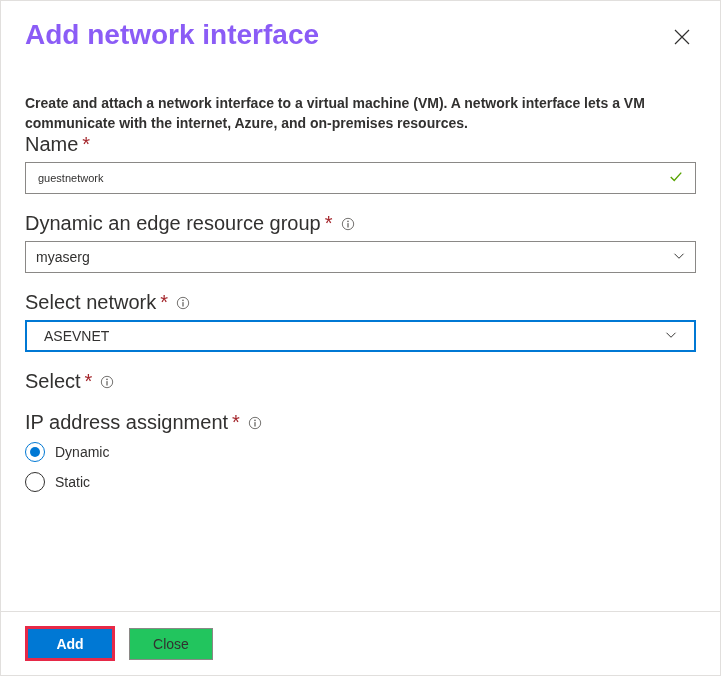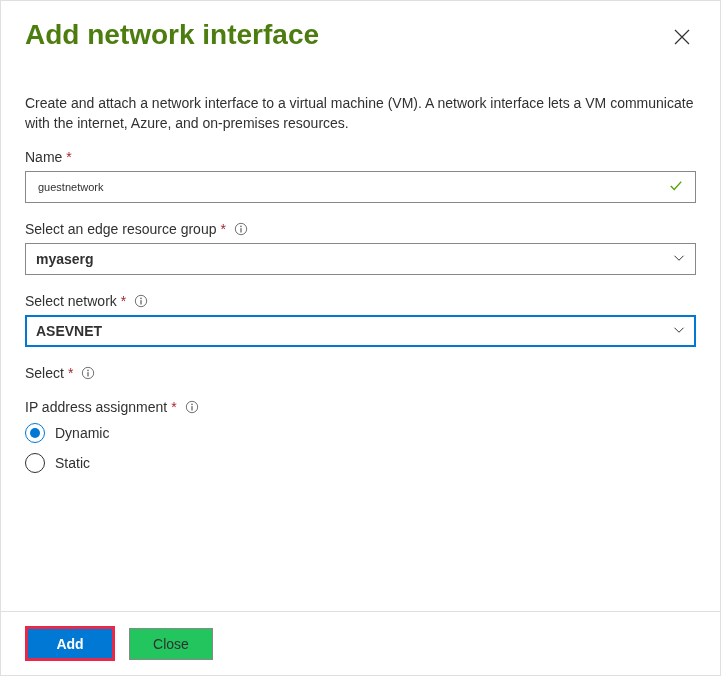--- a/index.html
+++ b/index.html
@@ -17,48 +17,49 @@
     .header {
       display: flex;
       align-items: flex-start;
       justify-content: space-between;
       padding: 18px 24px 0 24px;
     }
     .header h1 {
       font-size: 28px;
       font-weight: 600;
       margin: 0;
-      color: #4d7c0f;
+      color: #8b5cf6;
     }
     .close-btn {
       cursor: pointer;
       padding: 6px;
       margin-top: 4px;
     }
     .content {
       padding: 40px 24px 20px 24px;
     }
     .desc {
       line-height: 1.4;
-      margin-bottom: 16px;
+      margin-bottom: 0;
+      font-weight: bold;
     }
     .learn-link {
       color: #0078d4;
       cursor: pointer;
       display: inline-block;
       margin-bottom: 20px;
     }
     .field {
       margin-bottom: 18px;
     }
     .field-label {
       display: flex;
       align-items: center;
       margin-bottom: 6px;
-      font-size: 14px;
+      font-size: 20px;
       color: #323130;
     }
     .req {
       color: #a4262c;
       margin-left: 4px;
     }
     .info-icon {
       margin-left: 8px;
       display: inline-flex;
       align-items: center;
@@ -79,24 +80,24 @@
     }
     .text-input input {
       border: none;
       outline: none;
       flex: 1;
       font-size: 11px;
       font-family: inherit;
       color: #323130;
       background: transparent;
     }
-    .select-box { cursor: pointer; font-weight: bold; }
+    .select-box { cursor: pointer; }
     .select-box.focused {
       border: 2px solid #0078d4;
-      padding: 0 9px;
+      padding: 0 17px;
       height: 32px;
     }
     .chevron {
       flex-shrink: 0;
     }
     .check {
       flex-shrink: 0;
       margin-right: 2px;
     }
     .radio-group {
@@ -193,21 +194,21 @@
         <svg width="14" height="14" viewBox="0 0 16 16">
             <path d="M2 8 L6 12 L14 3" stroke="#57a300" stroke-width="1.6" fill="none"></path>
           </svg>
       </span>
     </div>
   </div>
 
   
   <div class="field">
     <div class="field-label">
-      <span>Select an edge resource group</span>
+      <span>Dynamic an edge resource group</span>
         <span class="req">*</span>
       <span class="info-icon">
         <svg width="14" height="14" viewBox="0 0 16 16">
             <circle cx="8" cy="8" r="6.5" stroke="#605e5c" stroke-width="1" fill="none"></circle>
             <circle cx="8" cy="5" r="0.9" fill="#605e5c"></circle>
             <rect x="7.3" y="7" width="1.4" height="5" fill="#605e5c"></rect>
           </svg>
       </span>
     </div>
     <div class="select-box">

